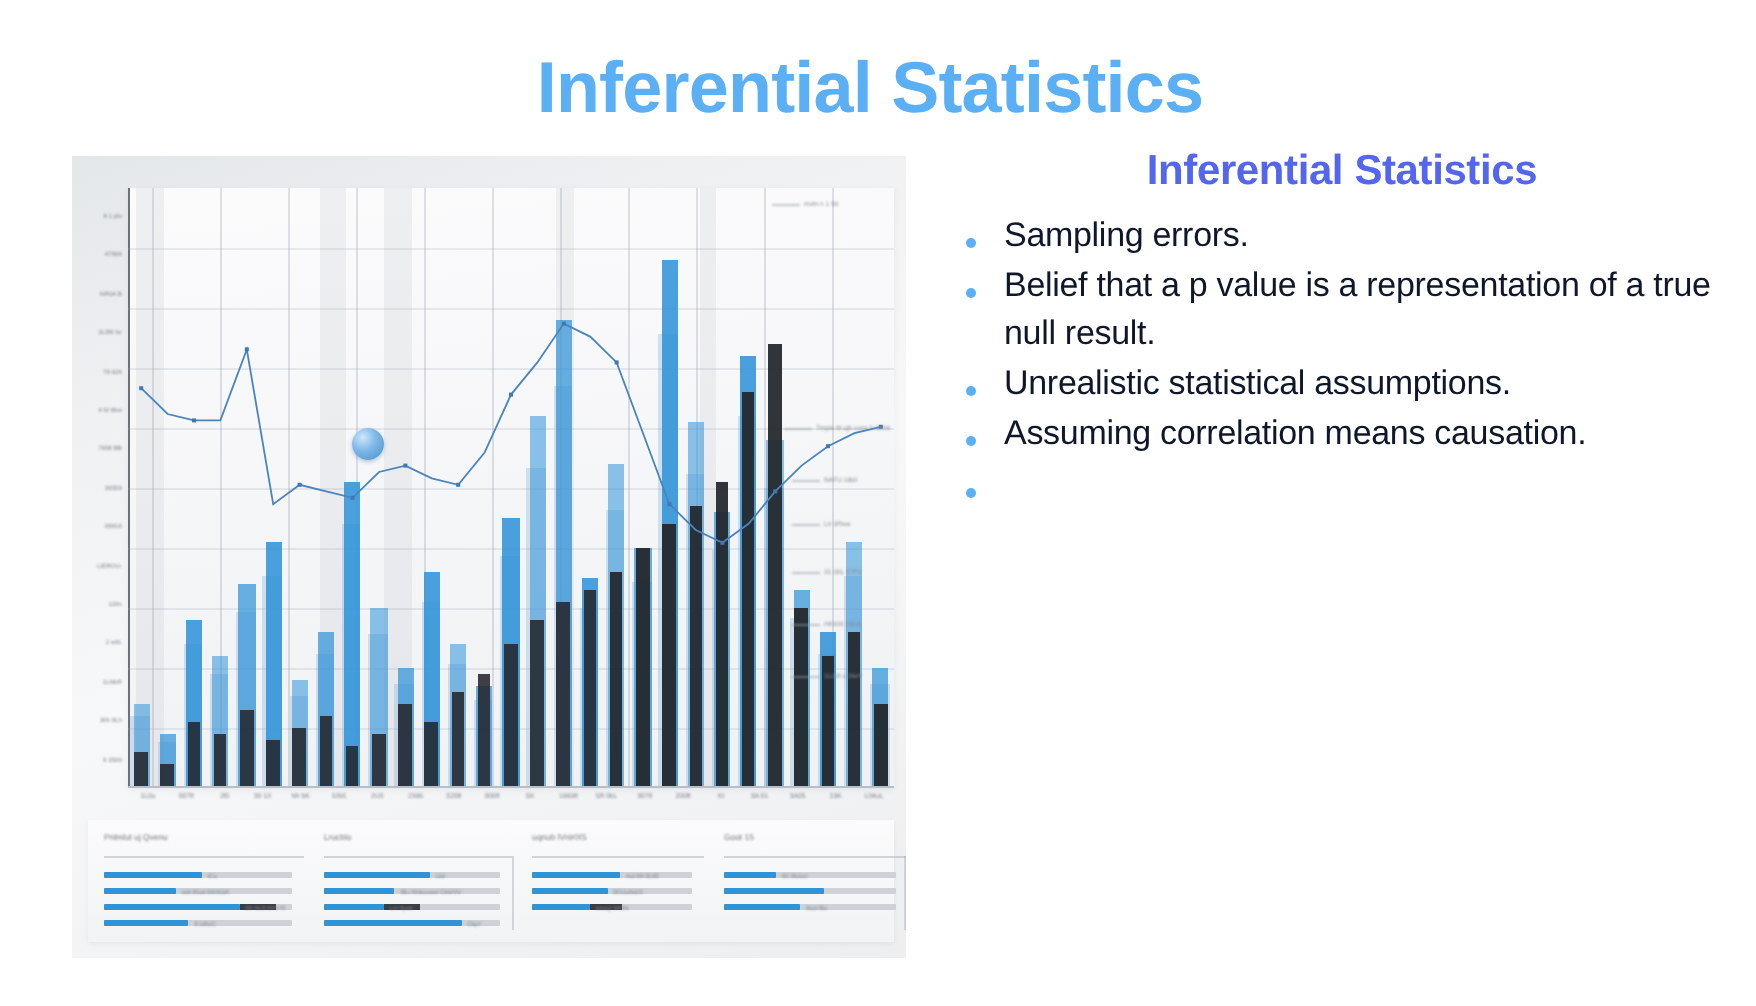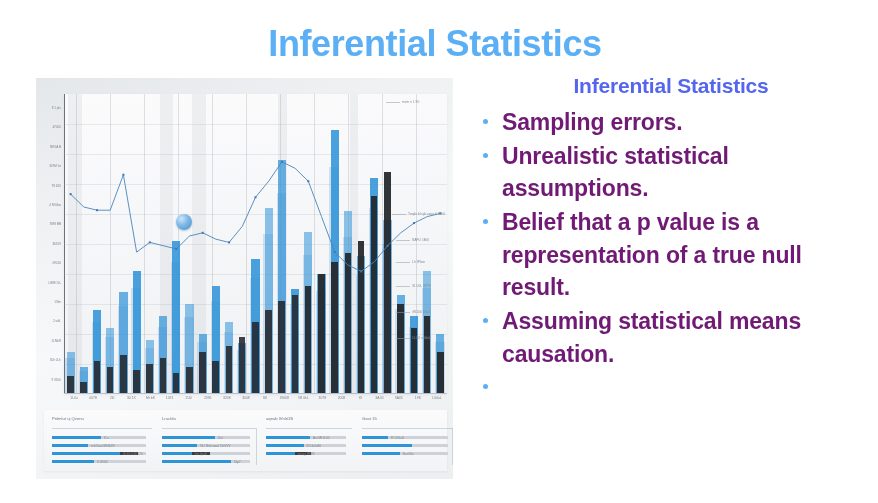--- a/index.html
+++ b/index.html
@@ -230,23 +230,23 @@
   }
   .errors-list {
     margin: 6px 0 0 0;
     padding: 0;
     list-style: none;
   }
   .errors-list li {
     position: relative;
     padding-left: 30px;
     margin-bottom: 1px;
-    font-size: 23px;
-    font-weight: bold;
-    color: #701a75;
+    font-size: 17px;
+    font-weight: normal;
+    color: #0f172a;
     line-height: 1.42;
     letter-spacing: -0.15px;
   }
   .errors-list li .bullet-dot {
     position: absolute;
     left: 11px;
     top: 13px;
     width: 5px;
     height: 5px;
     border-radius: 50%;
@@ -535,18 +535,18 @@
 
   </div>
 </div>
 
 <div class="text-col">
   <div class="errors-heading">
     <div>Inferential Statistics</div>
   </div>
   <ul class="errors-list" id="errors-list">
       <li><span class="bullet-dot"></span><span>Sampling errors.</span></li>
+      <li><span class="bullet-dot"></span><span>Belief that a p value is a representation of a true null result.</span></li>
       <li><span class="bullet-dot"></span><span>Unrealistic statistical assumptions.</span></li>
-      <li><span class="bullet-dot"></span><span>Belief that a p value is a representation of a true null result.</span></li>
-      <li><span class="bullet-dot"></span><span>Assuming statistical means causation.</span></li>
+      <li><span class="bullet-dot"></span><span>Assuming correlation means causation.</span></li>
       <li><span class="bullet-dot"></span></li>
     </ul>
 </div>
 
 </body></html>

